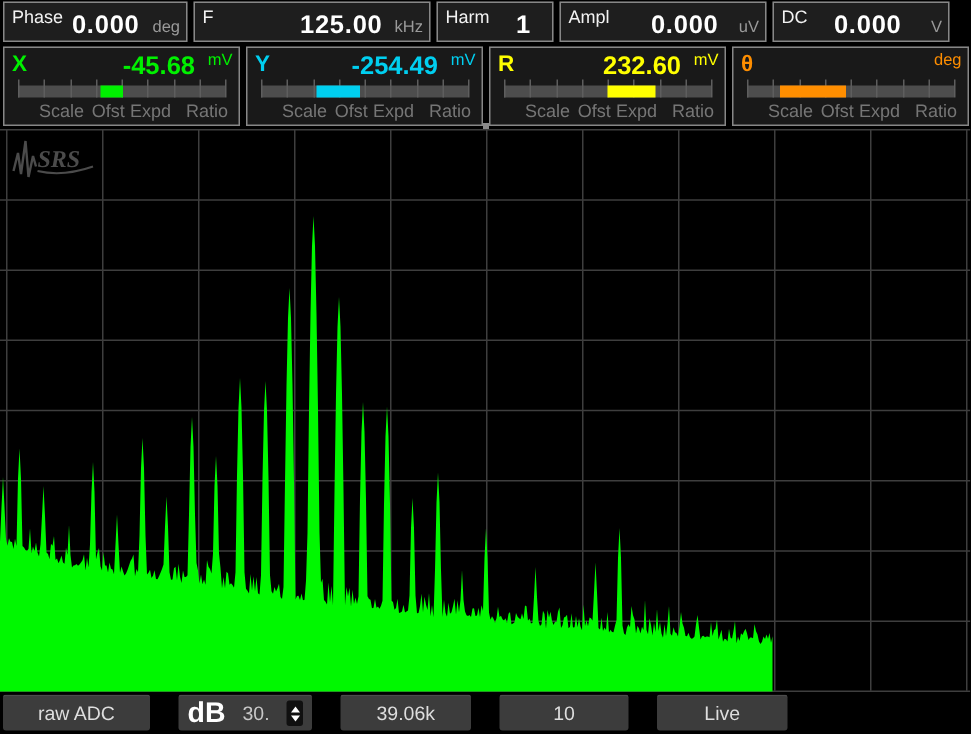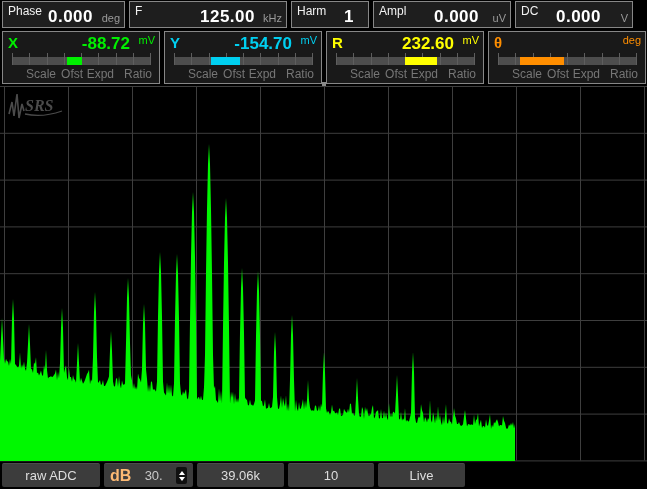--- a/index.html
+++ b/index.html
@@ -21,27 +21,27 @@
   .ch-letter{position:absolute;top:2px;left:5px;font-size:15px;font-weight:bold;color:var(--ch);}
   .ch-value{position:absolute;top:2px;right:29px;font-size:17px;font-weight:bold;color:var(--ch);white-space:nowrap;}
   .ch-unit{position:absolute;top:2px;right:4px;font-size:11px;color:var(--ch);}
   .slider{position:absolute;left:9px;right:9px;top:25px;height:8px;background:#4d4d4d;}
   .tick{position:absolute;width:1px;top:-4px;height:12px;background:#5e5e5e;}
   .block{position:absolute;top:0;height:8px;background:var(--ch);}
   .ctrl-row{position:absolute;left:7px;right:7px;bottom:2px;height:14px;font-size:12px;color:#767676;}
   .ctrl-row span{position:absolute;top:0;}
   .ctrl-scale{left:16px}.ctrl-ofst{left:36%}.ctrl-expd{left:54%}.ctrl-ratio{right:0}
   
-  .bottom-bar{position:absolute;top:463px;left:2px;display:flex;gap:4px;z-index:3;}
+  .bottom-bar{position:absolute;top:463px;left:2px;display:flex;gap:19px;z-index:3;}
   .seg{height:24px;background:#3c3c3c;color:#dedede;font-size:13px;display:flex;
        align-items:center;justify-content:center;box-sizing:border-box;border-radius:2px;
        border-top:1px solid #4c4c4c;}
   .seg.s1{width:98px}.seg.s2{width:89px}.seg.s3{width:87px}.seg.s4{width:86px}.seg.s5{width:87px}
   .seg-db{justify-content:flex-start;padding:0 6px;}
-  .db{font-size:16px;font-weight:bold;color:#fdba74;}
+  .db{font-size:19px;font-weight:bold;color:#ffffff;}
   .dbv{flex:1;text-align:center;color:#c8c8c8;}
   .spinner{width:11px;height:17px;background:#101010;border-radius:2px;display:flex;
            flex-direction:column;align-items:center;justify-content:center;gap:2px;}
   .spinner i{display:block;width:0;height:0;border-left:3px solid transparent;border-right:3px solid transparent;}
   .spinner .up{border-bottom:4px solid #fff;}
   .spinner .dn{border-top:4px solid #fff;}
   
   #plot-svg{position:absolute;left:0;top:0;z-index:1;}
   .logo-svg{position:absolute;left:6px;top:90px;z-index:2;}
 </style>
@@ -105,21 +105,21 @@
       <span class="plabel">DC</span>
       <span class="pvalue">0.000</span>
       <span class="punit">V</span>
     </div>
   </div>
 
   <div class="ch-row">
 
     <div class="ch-box" style="--ch: #00f000;">
       <span class="ch-letter">X</span>
-      <span class="ch-value">-88.72</span>
+      <span class="ch-value">-45.68</span>
       <span class="ch-unit">mV</span>
       <div class="slider">
           <i class="tick" style="left: 100%;"></i>
           <i class="tick" style="left: 87.5%;"></i>
           <i class="tick" style="left: 75%;"></i>
           <i class="tick" style="left: 62.5%;"></i>
           <i class="tick" style="left: 50%;"></i>
           <i class="tick" style="left: 37.5%;"></i>
           <i class="tick" style="left: 25%;"></i>
           <i class="tick" style="left: 12.5%;"></i>
@@ -129,21 +129,21 @@
       <div class="ctrl-row">
         <span class="ctrl-scale">Scale</span>
         <span class="ctrl-ofst">Ofst</span>
         <span class="ctrl-expd">Expd</span>
         <span class="ctrl-ratio">Ratio</span>
       </div>
     </div>
 
     <div class="ch-box" style="--ch: #00cff0;">
       <span class="ch-letter">Y</span>
-      <span class="ch-value">-154.70</span>
+      <span class="ch-value">-254.49</span>
       <span class="ch-unit">mV</span>
       <div class="slider">
           <i class="tick" style="left: 100%;"></i>
           <i class="tick" style="left: 87.5%;"></i>
           <i class="tick" style="left: 75%;"></i>
           <i class="tick" style="left: 62.5%;"></i>
           <i class="tick" style="left: 50%;"></i>
           <i class="tick" style="left: 37.5%;"></i>
           <i class="tick" style="left: 25%;"></i>
           <i class="tick" style="left: 12.5%;"></i>

